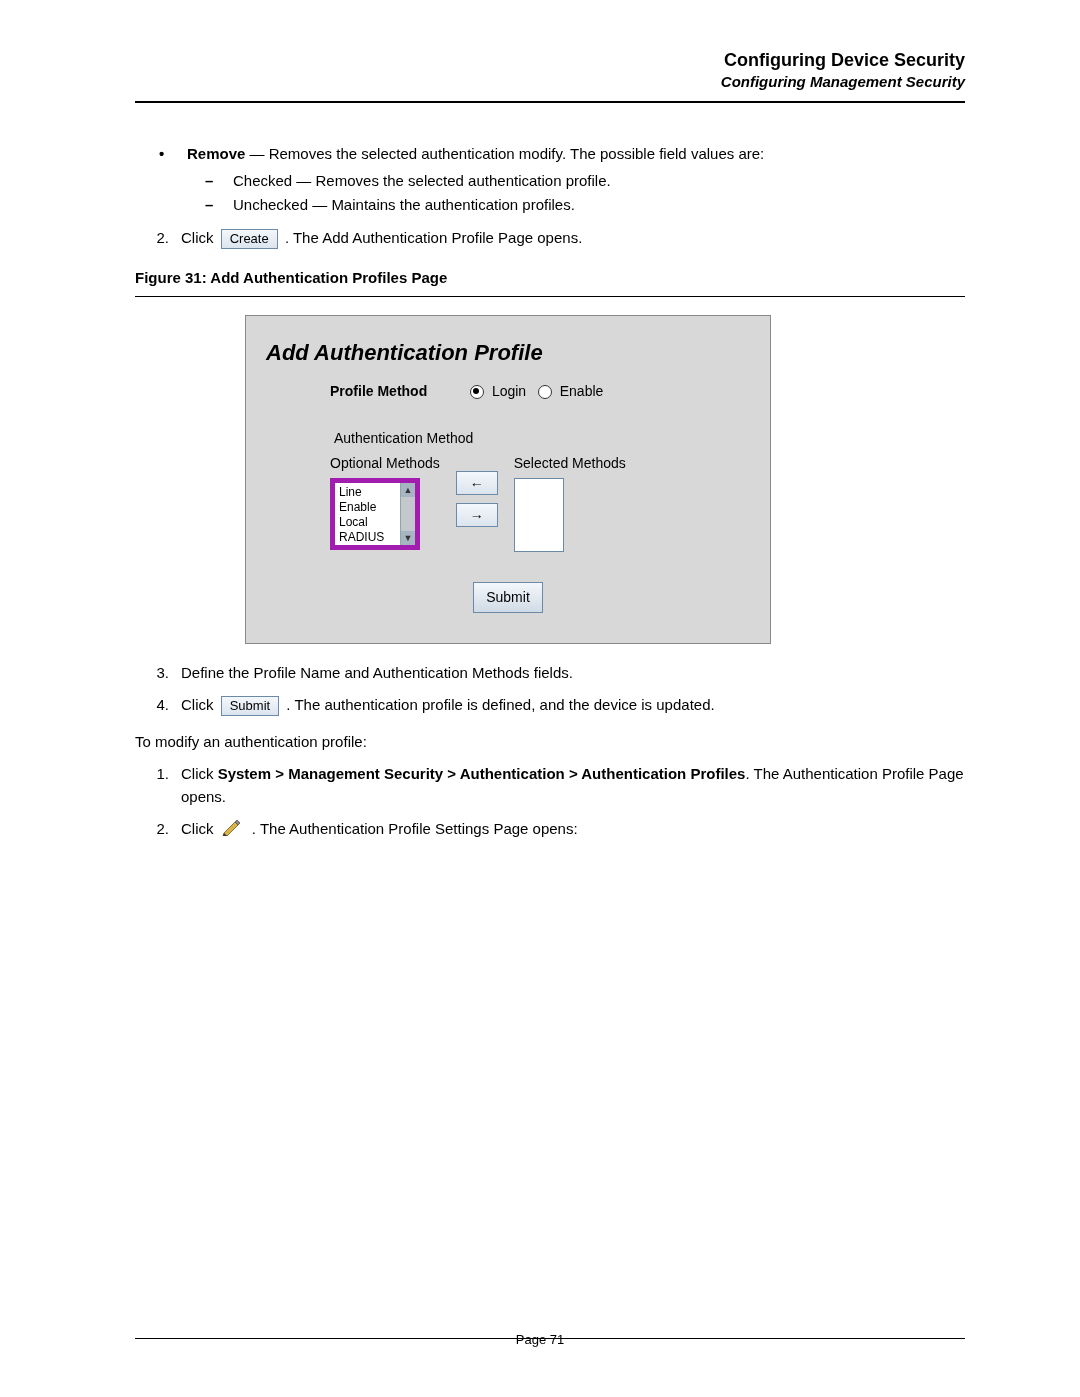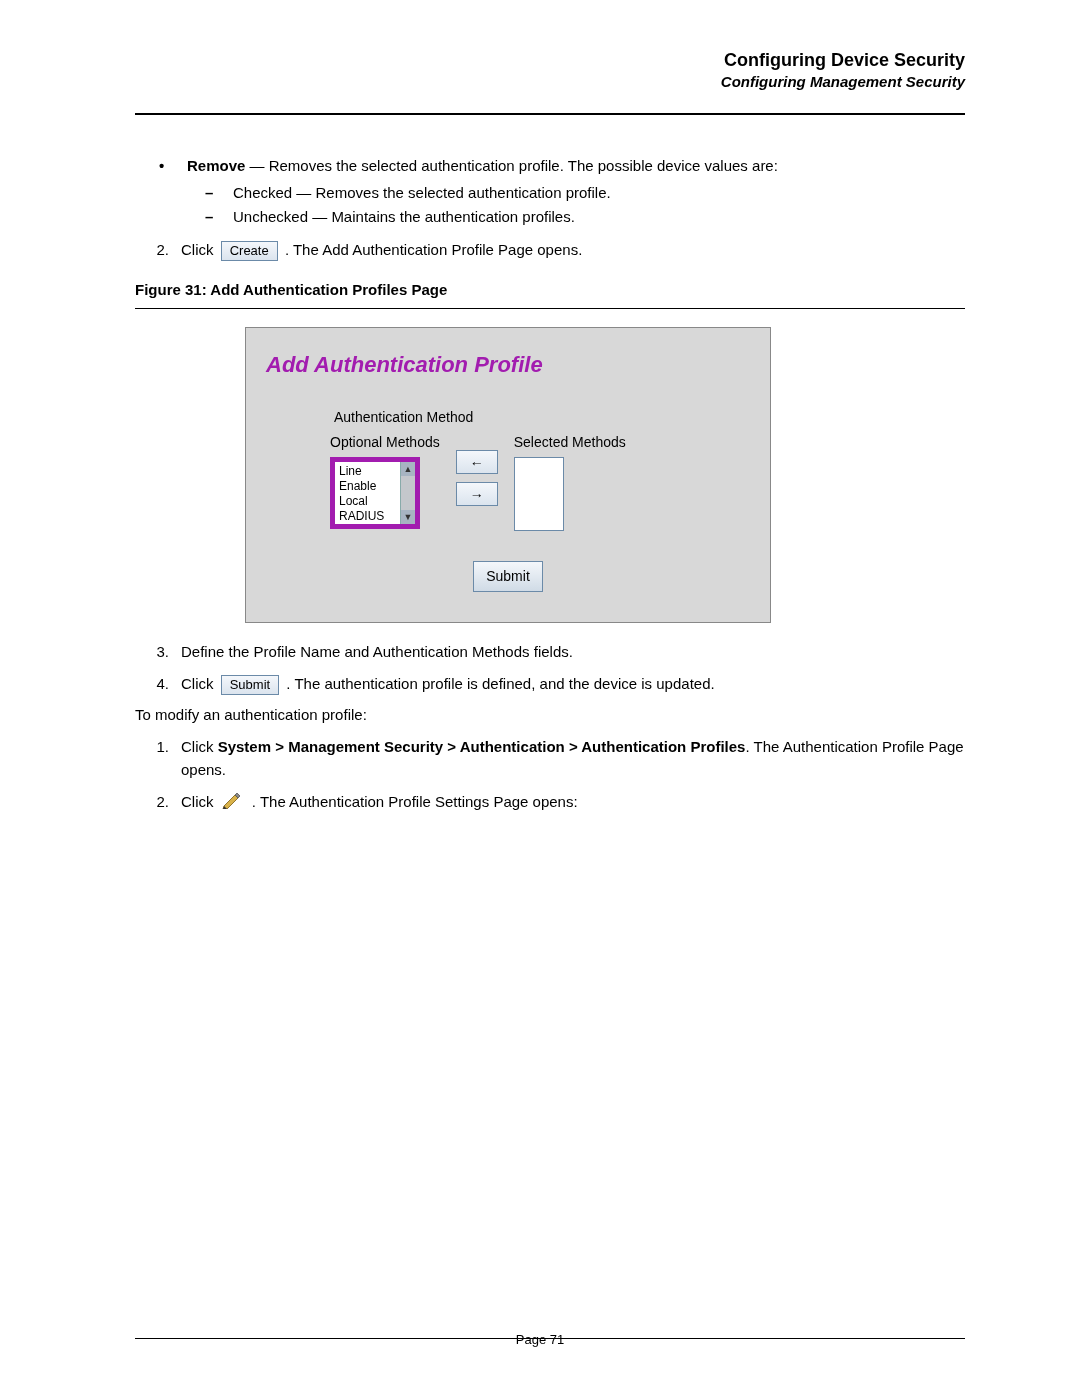--- a/index.html
+++ b/index.html
@@ -11,21 +11,21 @@
   }
   .page {
     width: 1080px;
     min-height: 1397px;
     position: relative;
     box-sizing: border-box;
     padding: 50px 115px 40px 135px;
   }
   .header-block {
     text-align: right;
-    margin-bottom: 23px;
+    margin-bottom: 11px;
   }
   .hdr-title {
     font-size: 18px;
     font-weight: bold;
   }
   .hdr-sub {
     font-size: 15px;
     font-style: italic;
     font-weight: bold;
     margin-top: 2px;
@@ -97,21 +97,21 @@
   }
   .figure-inner {
     background: #d8d8d8;
     padding: 18px 18px 28px 18px;
   }
   .dlg-title {
     font-family: Arial, Helvetica, sans-serif;
     font-size: 22px;
     font-weight: bold;
     font-style: italic;
-    color: #a21caf;
+    color: #000000;
     margin-bottom: 12px;
   }
   .form-row {
     display: flex;
     align-items: center;
     margin: 6px 0 6px 64px;
     font-size: 14px;
   }
   .form-label {
     width: 140px;
@@ -255,21 +255,21 @@
     <div class="hdr-title">Configuring Device Security</div>
     <div class="hdr-sub">Configuring Management Security</div>
   </div>
   <hr class="hr-thick">
 
   <div class="body-text">
 
     <div class="bullet-row">
       <div class="bullet">•</div>
       <div>
-        <b>Remove</b><span> — Removes the selected authentication profile. The possible device values are:</span>
+        <b>Remove</b><span> — Removes the selected authentication modify. The possible field values are:</span>
       </div>
     </div>
     <div class="dash-row">
       <div class="dash">–</div>
       <div>Checked — Removes the selected authentication profile.</div>
     </div>
     <div class="dash-row">
       <div class="dash">–</div>
       <div>Unchecked — Maintains the authentication profiles.</div>
     </div>
@@ -283,20 +283,30 @@
       </div>
     </div>
 
     <div class="figure-caption">Figure 31:  Add Authentication Profiles Page</div>
     <hr class="hr-thin">
 
     <div class="figure-outer">
       <div class="figure-inner">
         <div class="dlg-title">Add Authentication Profile</div>
 
+        <div class="form-row">
+          <div class="form-label">Profile Method</div>
+          <div>
+            <span class="radio-mark checked"></span>
+            <span>Login</span>
+            &nbsp;
+            <span class="radio-mark"></span>
+            <span>Enable</span>
+          </div>
+        </div>
 
 
         <div class="auth-panel">
           <div class="auth-head">Authentication Method</div>
           <div class="auth-cols">
             <div>
               <div class="col-label">Optional Methods</div>
               <div class="listbox">
                 <div>Line</div>
                 <div>Enable</div>
@@ -334,21 +344,21 @@
 
     <div class="num-row">
       <div class="num">4.</div>
       <div>
         <span>Click </span>
         <span class="inline-btn">Submit</span>
         <span>. The authentication profile is defined, and the device is updated.</span>
       </div>
     </div>
 
-    <div style="margin-top:8px;">To modify an authentication profile:</div>
+    <div style="margin-top:14px;">To modify an authentication profile:</div>
 
     <div class="num-row">
       <div class="num">1.</div>
       <div>
         <span>Click </span><b>System &gt; Management Security &gt; Authentication &gt; Authentication Profiles</b><span>. The Authentication Profile Page opens.</span>
       </div>
     </div>
 
     <div class="num-row">
       <div class="num">2.</div>

